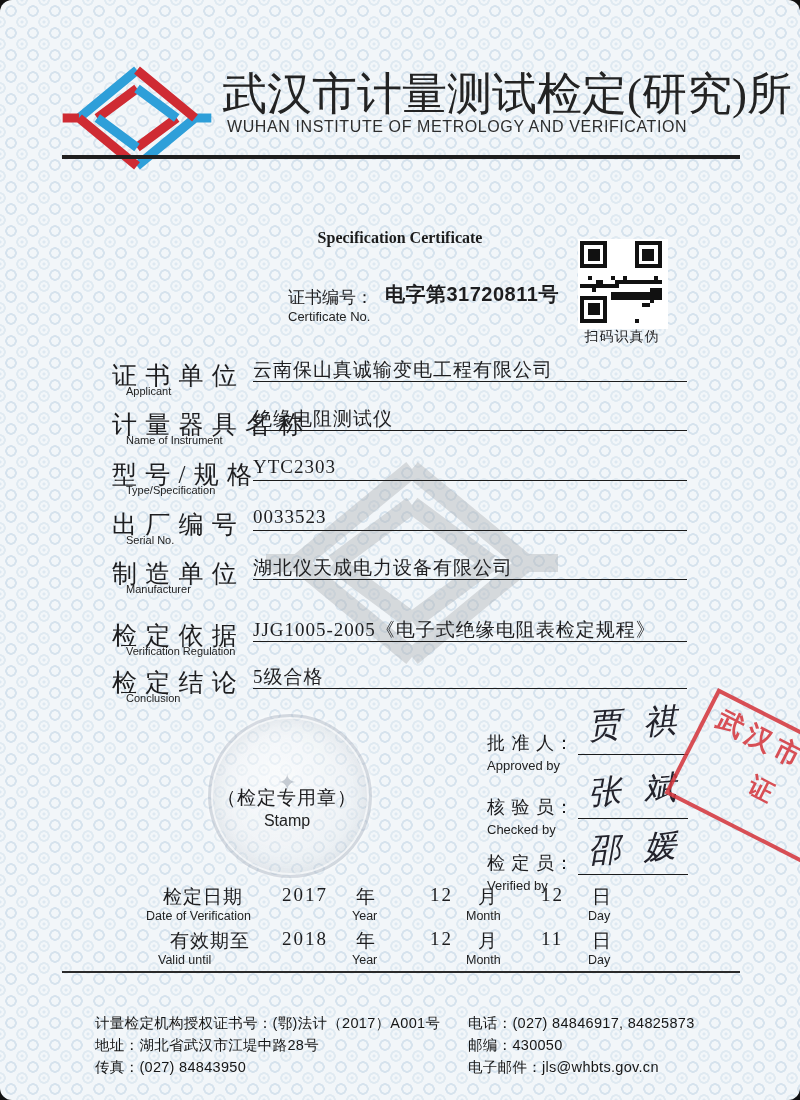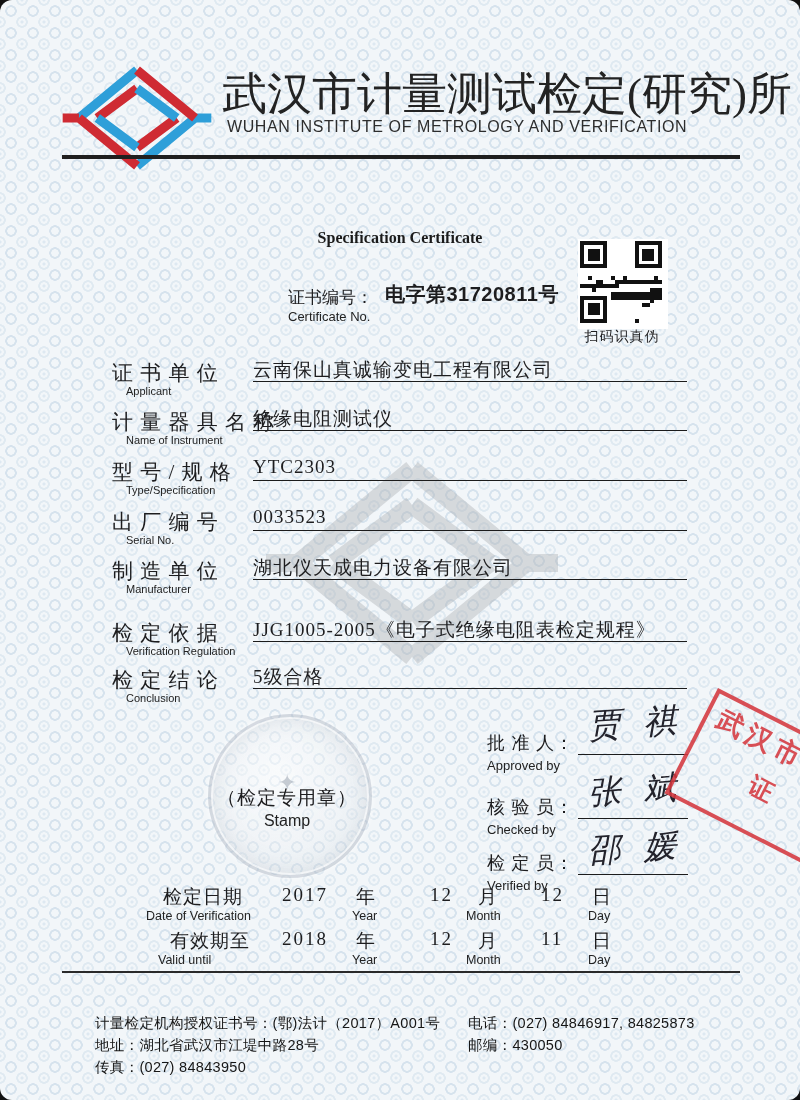--- a/index.html
+++ b/index.html
@@ -23,21 +23,21 @@
   .doc-sub{left:0;top:229px;width:800px;text-align:center;font-size:16px;font-weight:bold;color:#1a1a1a;}
   
   .certno-label{left:288px;top:286px;font-size:17px;white-space:nowrap;}
   .certno-value{left:385px;top:281px;font-size:20px;font-weight:bold;letter-spacing:.5px;white-space:nowrap;}
   .certno-en{left:288px;top:309px;font-size:13px;color:#222;}
   .qr{left:578px;top:239px;width:86px;height:86px;background:#fff;padding:2px;}
   .qr-caption{left:576px;top:328px;width:92px;text-align:center;font-size:14px;letter-spacing:1px;}
   
   .watermark{left:262px;top:413px;opacity:.42;}
   
-  .f-cn{left:112px;width:160px;font-size:21px;font-weight:500;white-space:nowrap;letter-spacing:1px;}
+  .f-cn{left:112px;width:160px;font-size:25px;font-weight:500;white-space:nowrap;letter-spacing:1px;}
   .f-en{left:126px;width:170px;text-align:left;font-size:11px;color:#222;}
   .f-line{left:253px;width:434px;height:0;border-bottom:1.6px solid #1c1c1c;}
   .f-val{left:253px;width:434px;text-align:left;font-size:19px;letter-spacing:1px;white-space:nowrap;}
   
   .emboss{left:208px;top:714px;width:158px;height:158px;border-radius:50%;
     border:3px solid rgba(155,165,180,.33);
     box-shadow:inset 0 0 0 2px rgba(255,255,255,.6), inset 0 0 22px rgba(140,150,165,.25), 0 0 6px rgba(255,255,255,.8);
     background:radial-gradient(circle at 42% 38%, rgba(255,255,255,.55), rgba(190,200,212,.18));}
   .emboss-cross{left:278px;top:770px;width:20px;height:20px;color:rgba(145,155,170,.5);font-size:22px;}
   .stamp-cn{left:197px;top:785px;width:180px;text-align:center;font-size:19px;letter-spacing:1px;}
@@ -202,14 +202,15 @@
   <div class="abs d-en sans" style="left:466px;top:953px">Month</div>
   <div class="abs d-en sans" style="left:588px;top:953px">Day</div>
 
   <div class="abs rule-thin"></div>
 
   <div class="abs foot" style="left:95px;top:986px">计量检定机构授权证书号：(鄂)法计（2017）A001号</div>
   <div class="abs foot" style="left:95px;top:1008px">地址：湖北省武汉市江堤中路28号</div>
   <div class="abs foot" style="left:95px;top:1030px">传真：(027) 84843950</div>
   <div class="abs foot" style="left:468px;top:986px">电话：(027) 84846917, 84825873</div>
   <div class="abs foot" style="left:468px;top:1008px">邮编：430050</div>
+  <div class="abs foot" style="left:468px;top:1030px">电子邮件：jls@whbts.gov.cn</div>
 
 </div>
 
 </body></html>

